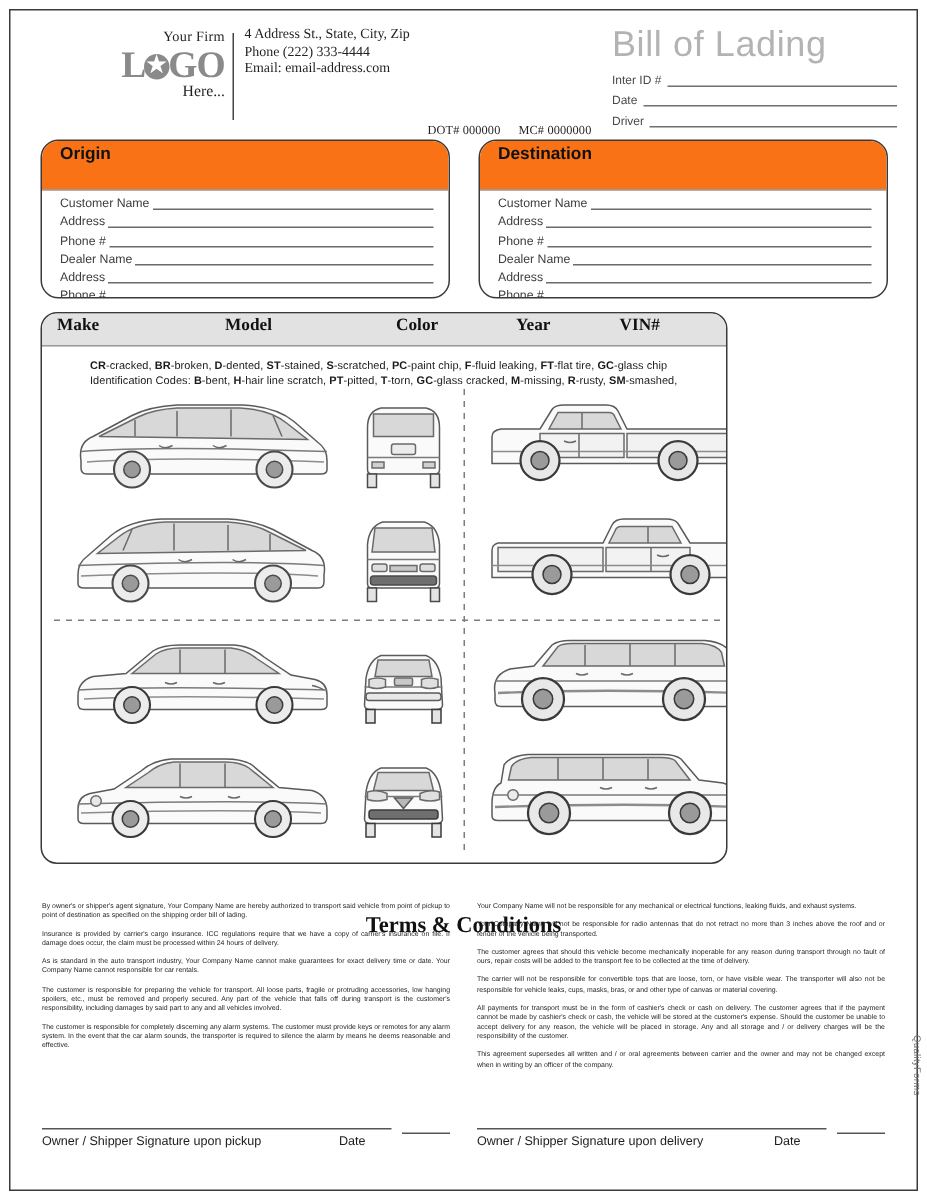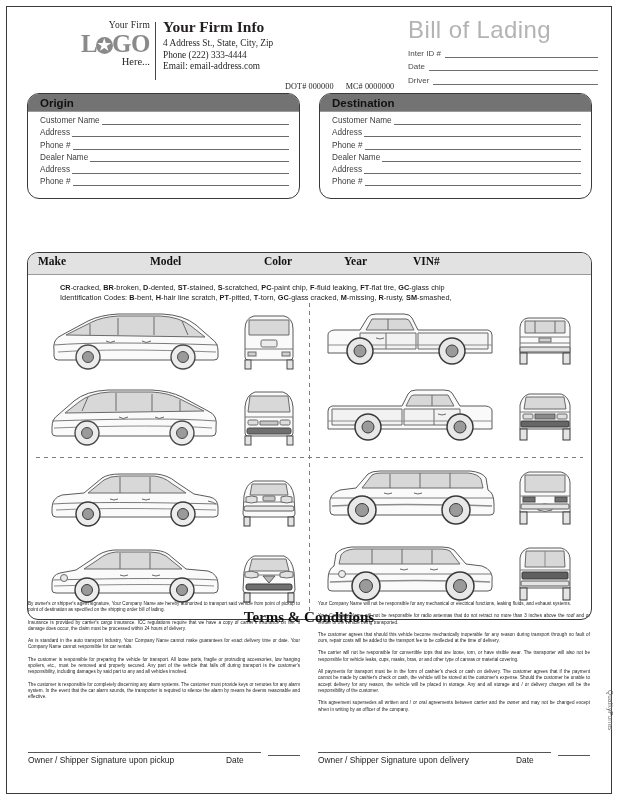--- a/index.html
+++ b/index.html
@@ -26,29 +26,29 @@
   .bol-title{font-size:24px;color:#b3b3b3;line-height:28px;letter-spacing:.4px;font-weight:400;}
   .bol-row{display:flex;align-items:flex-start;margin-top:4.5px;}
   .bol-lbl{font-size:8px;color:#4a4a4a;white-space:nowrap;padding-right:4px;line-height:9px;}
   .bol-rule{flex:1;border-bottom:1.3px solid #6f6f6f;height:8px;}
 
   
   .od-wrap{position:absolute;left:27px;top:93px;width:565px;height:110px;}
   .od-box{position:absolute;top:0;width:273px;height:106px;border:1.6px solid #3a3a3a;border-radius:12px;background:#fff;box-sizing:border-box;overflow:hidden;}
   .od-left{left:0;}
   .od-right{left:292px;}
-  .od-head{height:18px;background:#737373;border-bottom:1px solid #9a9a9a;padding:1px 0 0 12px;box-sizing:border-box;}
+  .od-head{height:33px;background:#f97316;border-bottom:1px solid #9a9a9a;padding:1px 0 0 12px;box-sizing:border-box;}
   .od-head-t{font-size:11.5px;font-weight:700;color:#111;line-height:16px;}
   .od-body{padding:4px 10px 0 12px;}
   .od-row{display:flex;align-items:flex-end;margin-bottom:3.3px;}
   .od-lbl{font-size:8.2px;color:#3d3d3d;white-space:nowrap;padding-right:2px;line-height:9px;}
   .od-rule{flex:1;border-bottom:1.1px solid #6b6b6b;height:8px;}
 
   
-  .veh{position:absolute;left:27px;top:208px;width:565px;height:368px;border:1.6px solid #3a3a3a;border-radius:11px;background:#fff;box-sizing:border-box;overflow:hidden;margin-top:44px;}
+  .veh{position:absolute;left:27px;top:208px;width:458px;height:368px;border:1.6px solid #3a3a3a;border-radius:11px;background:#fff;box-sizing:border-box;overflow:hidden;}
   .veh-head{height:21px;background:#e2e2e2;border-bottom:1px solid #9a9a9a;position:relative;}
   .veh-head span{position:absolute;top:2px;font-family:"Liberation Serif",serif;font-size:11.5px;font-weight:700;color:#111;}
   .vh-make{left:10px;}
   .vh-model{left:122px;}
   .vh-color{left:236px;}
   .vh-year{left:316px;}
   .vh-vin{left:385px;}
   .codes{padding:8px 18px 0 32px;}
   .codes p{margin:0;font-size:7.3px;line-height:10.3px;color:#1a1a1a;letter-spacing:.05px;}
   .codes b{font-weight:700;}
@@ -95,21 +95,20 @@
 
     <div class="logo-block">
       <div class="logo-top">Your Firm</div>
       <div class="logo-main"><span>L</span><span class="logo-star"></span><span>GO</span></div>
       <div class="logo-bot">Here...</div>
     </div>
 
     <div class="hdr-divider"></div>
 
     <div class="firm-block">
-      <div class="firm-title">Your Firm Info</div>
       <div class="firm-line">4 Address St., State, City, Zip</div>
       <div class="firm-line">Phone (222) 333-4444</div>
       <div class="firm-line">Email: email-address.com</div>
     </div>
 
     <div class="dot-mc">
       <span>DOT# 000000</span><span>MC# 0000000</span>
     </div>
 
     <div class="bol-block">

